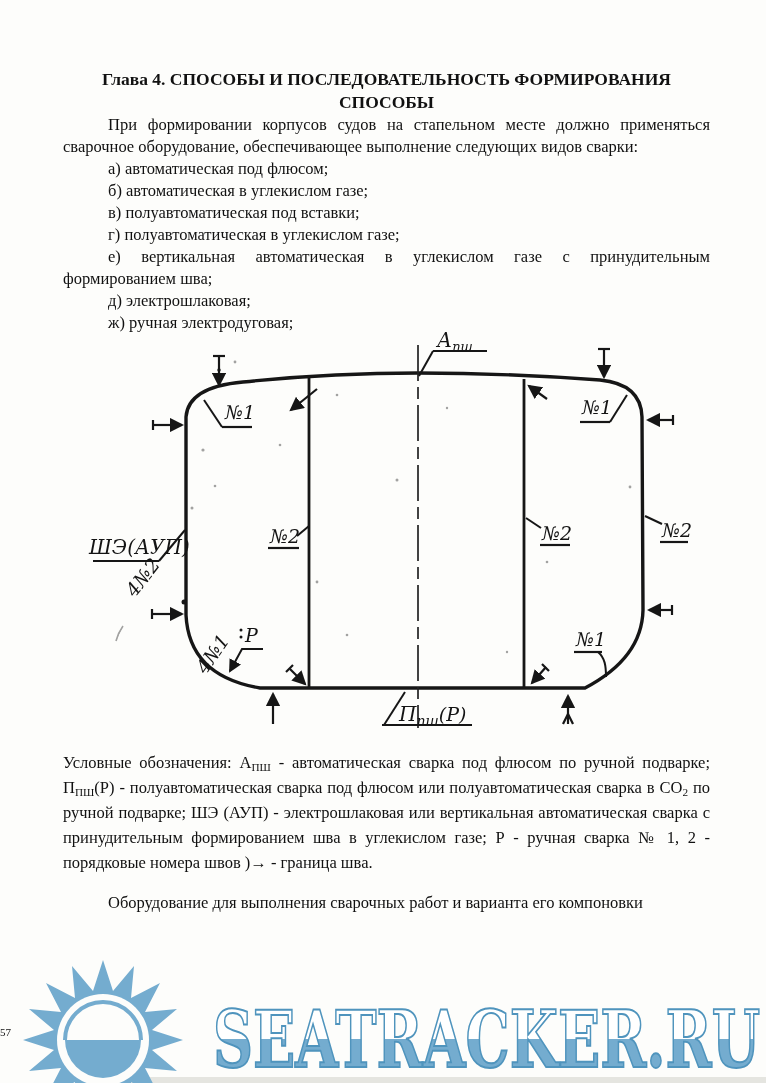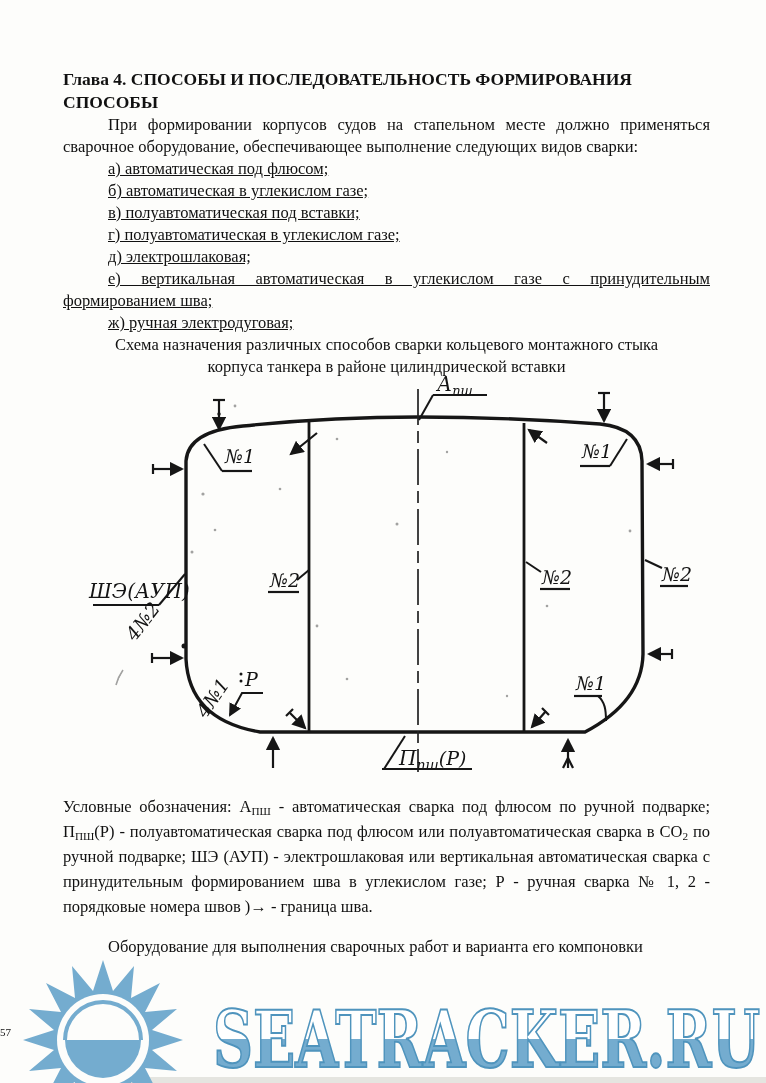--- a/index.html
+++ b/index.html
@@ -9,24 +9,24 @@
     background:#fdfdfb;
     font-family:"Liberation Serif","DejaVu Serif",serif;
     color:#111;
     overflow:hidden;
   }
   .content{
     position:relative;z-index:2;
     padding:68px 56px 0 63px;
     font-size:16.5px;line-height:22px;
   }
-  .title{font-weight:bold;text-align:left;font-size:17.5px;line-height:23px;}
+  .title{font-weight:bold;text-align:center;font-size:17.5px;line-height:23px;}
   .section-heading{font-weight:bold;text-indent:45px;margin-top:2px;}
   .para{text-align:justify;text-indent:45px;}
-  .item{text-align:justify;text-indent:45px;text-decoration:underline;}
+  .item{text-align:justify;text-indent:45px;}
   .caption{text-align:center;max-width:600px;margin:0 auto;}
   .diagram-wrap{position:relative;height:418px;margin-top:-4px;}
   .diagram-wrap svg{position:absolute;left:22px;top:0;}
   .legend{text-align:justify;line-height:25px;margin-top:2px;}
   .legend sub{font-size:0.68em;vertical-align:-0.3em;line-height:0;}
   .closing{text-align:justify;text-indent:45px;}
   
   .hull{fill:none;stroke:#161616;stroke-width:3.4;stroke-linecap:round;}
   .bulk{stroke:#161616;stroke-width:2.8;}
   .cl{stroke:#222;stroke-width:1.7;stroke-dasharray:36 6 12 6;}
@@ -53,25 +53,24 @@
 
   <div class="content">
     <div class="title">Глава 4. СПОСОБЫ И ПОСЛЕДОВАТЕЛЬНОСТЬ ФОРМИРОВАНИЯ</div>
     <div class="title">СПОСОБЫ</div>
     <div class="para">При формировании корпусов судов на стапельном  месте должно применяться сварочное оборудование, обеспечивающее выполнение следующих видов сварки:</div>
 
     <div class="item">а) автоматическая под флюсом;</div>
     <div class="item">б) автоматическая в углекислом газе;</div>
     <div class="item">в) полуавтоматическая под вставки;</div>
     <div class="item">г) полуавтоматическая в углекислом газе;</div>
+    <div class="item">е) вертикальная автоматическая в углекислом газе с принудительным формированием шва;</div>
     <div class="item">д) электрошлаковая;</div>
-    <div class="item">е) вертикальная автоматическая в углекислом газе с принудительным формированием шва;</div>
     <div class="item">ж) ручная электродуговая;</div>
 
-    <div class="caption">Схема назначения различных способов сварки кольцевого монтажного стыка корпуса танкера в районе цилиндрической вставки</div>
 
     <div class="diagram-wrap">
       <svg width="640" height="418" viewBox="0 0 640 418">
         <defs>
           <marker id="ah" viewBox="0 0 10 10" refX="8.5" refY="5" markerWidth="6.5" markerHeight="6.5" orient="auto">
             <path d="M0,0 L10,5 L0,10 z" fill="#161616"></path>
           </marker>
         </defs>
 
         <path class="hull" d="M 158,52 Q 245,43 333,43 Q 421,43 515,50 Q 556,54 557,87 L 558,280 Q 557,328 500,358 L 175,358 Q 104,346 101,285 L 101,87 Q 103,57 158,52 Z"></path>

